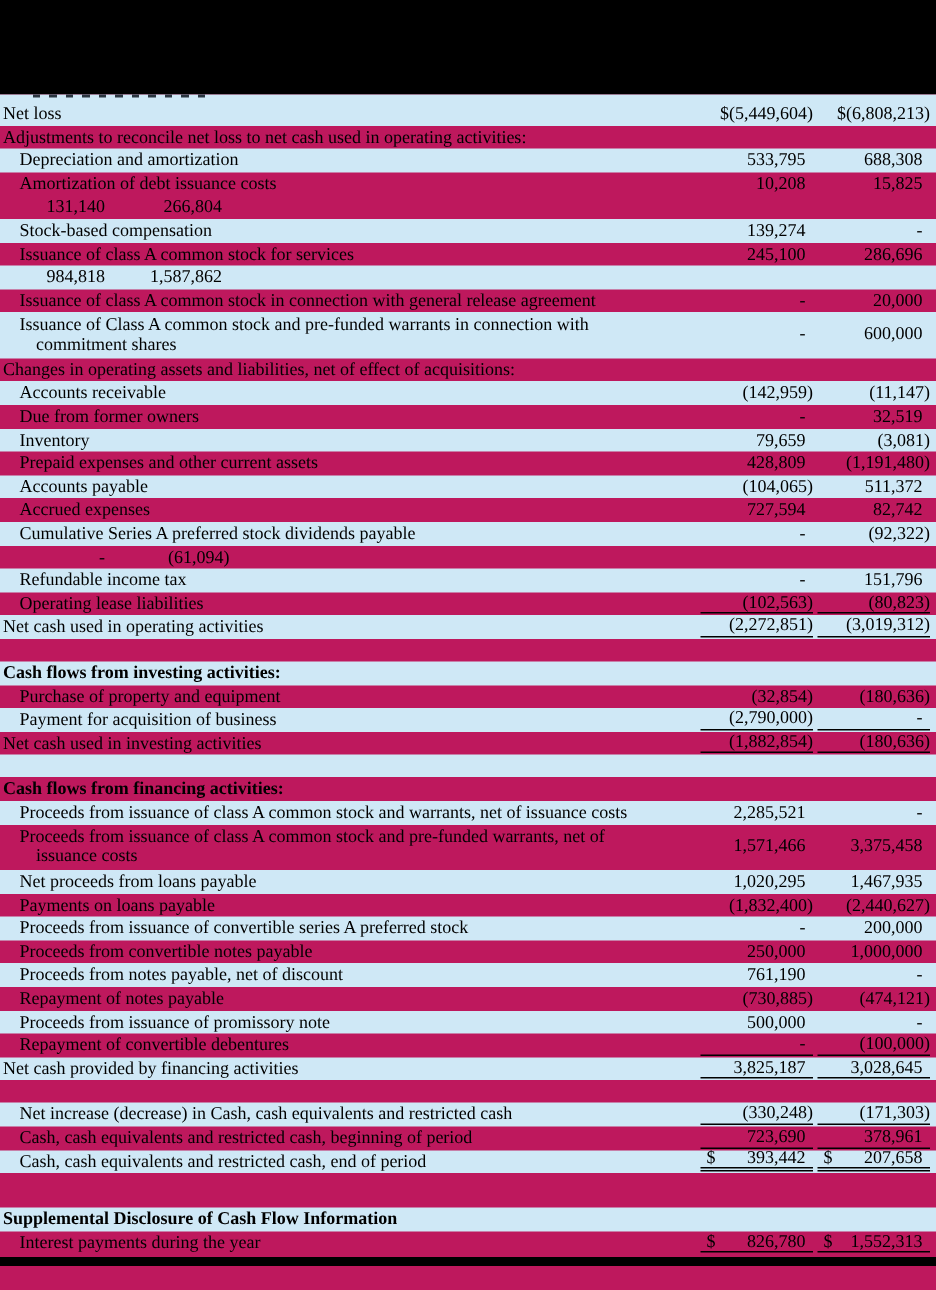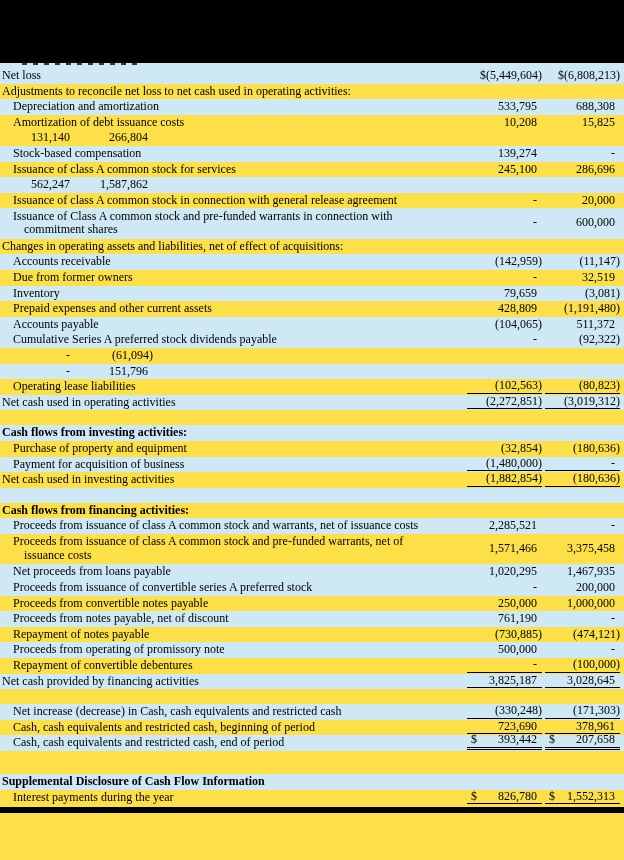--- a/index.html
+++ b/index.html
@@ -1,17 +1,17 @@
 <!DOCTYPE html>
 <html><head>
 <meta charset="utf-8">
 <style>
   html,body{margin:0;padding:0;background:#fff;}
   .sheet{
-    position:relative;width:624px;height:860px;background:#fde047;overflow:hidden;
+    position:relative;width:624px;height:860px;background:#be185d;overflow:hidden;
     font-family:"Liberation Serif","DejaVu Serif",serif;font-size:12px;color:#000;
   }
   .topbar{height:63px;background:#000;}
   .sliver{height:5px;background:#cfe8f6;position:relative;}
   .frag{position:absolute;top:0;left:22px;width:116px;height:2px;
     background:repeating-linear-gradient(90deg,#2a3540 0 5px,rgba(0,0,0,0) 5px 11px);}
   .rows{width:624px;}
   .row{display:flex;align-items:flex-end;box-sizing:border-box;
     padding-right:4px;height:15.6px;line-height:13.6px;padding-bottom:1px;}
   .row.two{height:30.5px;align-items:center;}
@@ -106,21 +106,21 @@
         </div>
         <div class="cell c1">
           <span class="val">245,100</span>
         </div>
         <div class="cell c2">
           <span class="val">286,696</span>
         </div>
       </div>
       <div class="row shade ind1">
         <div class="cell c1">
-          <span class="val">562,247</span>
+          <span class="val">984,818</span>
         </div>
         <div class="cell c2">
           <span class="val">1,587,862</span>
         </div>
       </div>
       <div class="row ind1">
         <div class="label">
           <span class="l1">Issuance of class A common stock in connection with general release agreement</span>
         </div>
         <div class="cell c1">
@@ -195,40 +195,54 @@
         <div class="label">
           <span class="l1">Accounts payable</span>
         </div>
         <div class="cell c1">
           <span class="val pr0">(104,065)</span>
         </div>
         <div class="cell c2">
           <span class="val">511,372</span>
         </div>
       </div>
+      <div class="row ind1">
+        <div class="label">
+          <span class="l1">Accrued expenses</span>
+        </div>
+        <div class="cell c1">
+          <span class="val">727,594</span>
+        </div>
+        <div class="cell c2">
+          <span class="val">82,742</span>
+        </div>
+      </div>
       <div class="row shade ind1">
         <div class="label">
           <span class="l1">Cumulative Series A preferred stock dividends payable</span>
         </div>
         <div class="cell c1">
           <span class="val">-</span>
         </div>
         <div class="cell c2">
           <span class="val pr0">(92,322)</span>
         </div>
       </div>
       <div class="row ind1">
         <div class="cell c1">
           <span class="val">-</span>
         </div>
         <div class="cell c2">
           <span class="val pr0">(61,094)</span>
         </div>
       </div>
       <div class="row shade ind1">
+        <div class="label">
+          <span class="l1">Refundable income tax</span>
+        </div>
         <div class="cell c1">
           <span class="val">-</span>
         </div>
         <div class="cell c2">
           <span class="val">151,796</span>
         </div>
       </div>
       <div class="row ind1 rule-s">
         <div class="label">
           <span class="l1">Operating lease liabilities</span>
@@ -266,21 +280,21 @@
         </div>
         <div class="cell c2">
           <span class="val pr0">(180,636)</span>
         </div>
       </div>
       <div class="row shade ind1 rule-s">
         <div class="label">
           <span class="l1">Payment for acquisition of business</span>
         </div>
         <div class="cell c1">
-          <span class="val pr0">(1,480,000)</span>
+          <span class="val pr0">(2,790,000)</span>
         </div>
         <div class="cell c2">
           <span class="val">-</span>
         </div>
       </div>
       <div class="row ind0 rule-s">
         <div class="label">
           <span class="l1">Net cash used in investing activities</span>
         </div>
         <div class="cell c1">
@@ -323,20 +337,31 @@
         <div class="label">
           <span class="l1">Net proceeds from loans payable</span>
         </div>
         <div class="cell c1">
           <span class="val">1,020,295</span>
         </div>
         <div class="cell c2">
           <span class="val">1,467,935</span>
         </div>
       </div>
+      <div class="row ind1">
+        <div class="label">
+          <span class="l1">Payments on loans payable</span>
+        </div>
+        <div class="cell c1">
+          <span class="val pr0">(1,832,400)</span>
+        </div>
+        <div class="cell c2">
+          <span class="val pr0">(2,440,627)</span>
+        </div>
+      </div>
       <div class="row shade ind1">
         <div class="label">
           <span class="l1">Proceeds from issuance of convertible series A preferred stock</span>
         </div>
         <div class="cell c1">
           <span class="val">-</span>
         </div>
         <div class="cell c2">
           <span class="val">200,000</span>
         </div>
@@ -369,21 +394,21 @@
         </div>
         <div class="cell c1">
           <span class="val pr0">(730,885)</span>
         </div>
         <div class="cell c2">
           <span class="val pr0">(474,121)</span>
         </div>
       </div>
       <div class="row shade ind1">
         <div class="label">
-          <span class="l1">Proceeds from operating of promissory note</span>
+          <span class="l1">Proceeds from issuance of promissory note</span>
         </div>
         <div class="cell c1">
           <span class="val">500,000</span>
         </div>
         <div class="cell c2">
           <span class="val">-</span>
         </div>
       </div>
       <div class="row ind1 rule-s">
         <div class="label">

